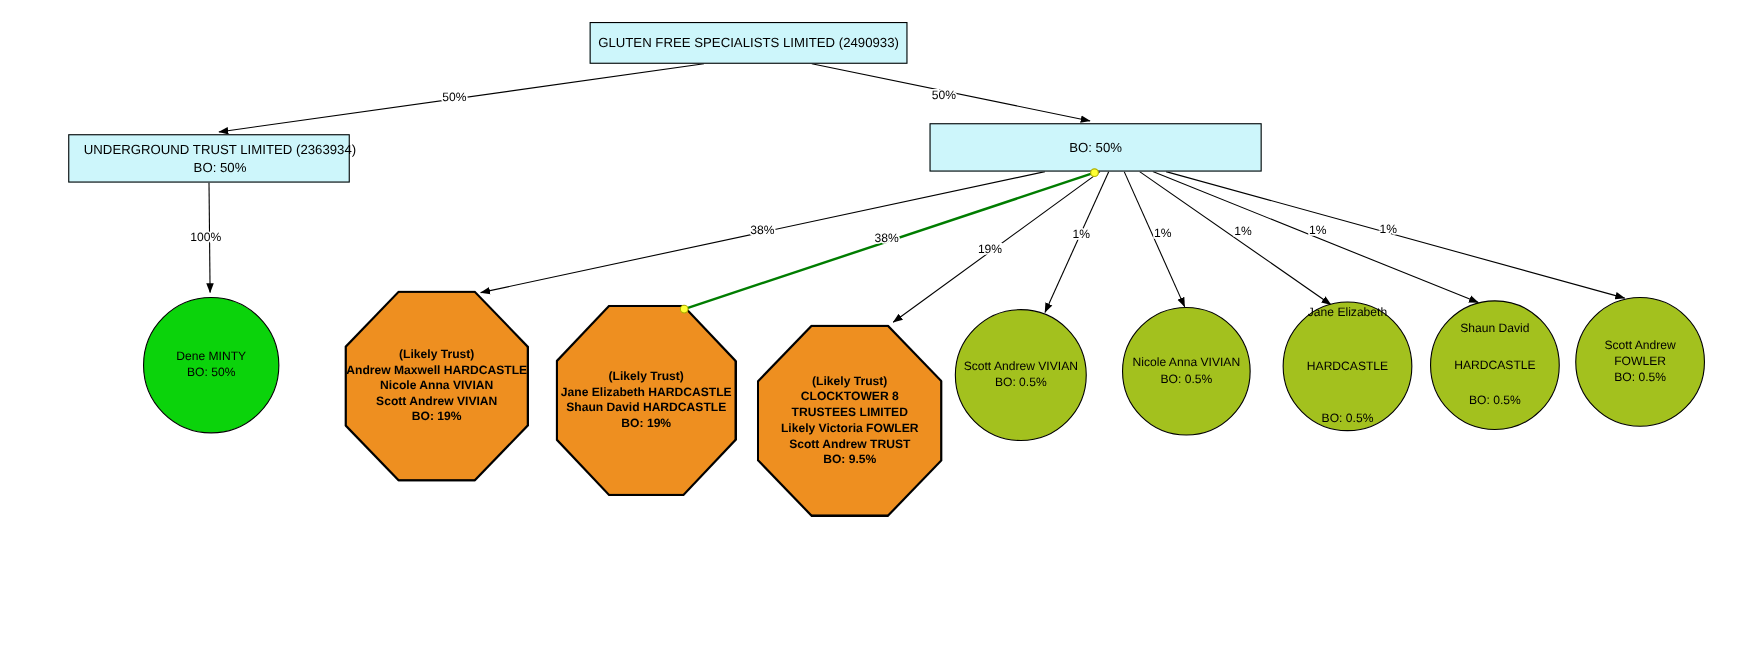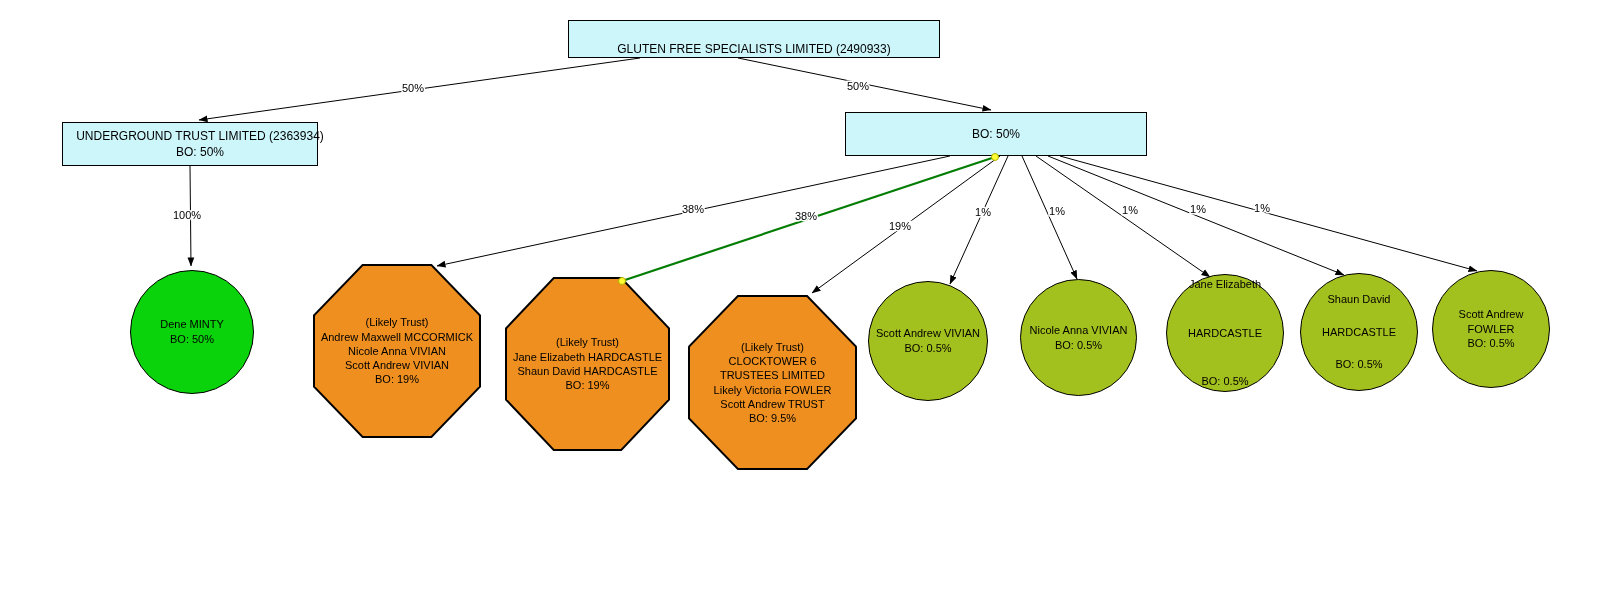--- a/index.html
+++ b/index.html
@@ -27,21 +27,21 @@
   .node-circle.green { background: var(--person-green, #0bd30b); }
   .node-circle.olive { background: var(--person-olive, #a3c11e); }
 
   .oct { position:absolute; z-index:3; }
   .oct-border, .oct-fill {
     clip-path: polygon(29.3% 0%, 70.7% 0%, 100% 29.3%, 100% 70.7%, 70.7% 100%, 29.3% 100%, 0% 70.7%, 0% 29.3%);
   }
   .oct-border { position:absolute; inset:0; background:#000; }
   .oct-fill { position:absolute; inset:2px; background: var(--trust-orange, #ee8f20); }
   .oct-text { position:absolute; inset:0; display:flex; flex-direction:column; align-items:center;
-              justify-content:center; text-align:center; font-size:11px; line-height:1.3; }
+              justify-content:center; text-align:center; font-size:11px; line-height:1.3;font-weight:bold; }
 </style>
 </head>
 <body>
 
 <div class="canvas">
 
   <svg class="edges-layer" width="1600" height="600" viewBox="0 0 1600 600">
     <defs>
       <marker id="arrow" viewBox="0 0 10 10" refX="9.5" refY="5" markerWidth="9" markerHeight="9" orient="auto">
         <path d="M 0 1.2 L 10 5 L 0 8.8 z" class="arrowhead"></path>
@@ -66,39 +66,39 @@
     <text class="edge-label" x="693" y="213">38%</text>
     <text class="edge-label" x="806" y="220">38%</text>
     <text class="edge-label" x="900" y="230">19%</text>
     <text class="edge-label" x="983" y="216">1%</text>
     <text class="edge-label" x="1057" y="215">1%</text>
     <text class="edge-label" x="1130" y="214">1%</text>
     <text class="edge-label" x="1198" y="213">1%</text>
     <text class="edge-label" x="1262" y="212">1%</text>
   </svg>
 
-  <div class="node node-rect" style="left:568px;top:20px;width:372px;height:38px;justify-content:flex-end;">
+  <div class="node node-rect" style="left:536px;top:20px;width:289px;height:38px;">
     <div class="nline">GLUTEN FREE SPECIALISTS LIMITED (2490933)</div>
   </div>
 
   <div class="node node-rect" style="left:62px;top:122px;width:256px;height:44px;padding-left:20px;">
     <div class="nline">UNDERGROUND TRUST LIMITED (2363934)</div>
     <div class="nline">BO: 50%</div>
   </div>
 
   <div class="node node-rect" style="left:845px;top:112px;width:302px;height:44px;">
     <div class="nline">BO: 50%</div>
   </div>
 
   <div class="oct" style="left:313px;top:264px;width:168px;height:174px;">
     <div class="oct-border"></div>
     <div class="oct-fill"></div>
     <div class="oct-text">
       <div class="nline">(Likely Trust)</div>
-      <div class="nline">Andrew Maxwell MCCORMICK</div>
+      <div class="nline">Andrew Maxwell HARDCASTLE</div>
       <div class="nline">Nicole Anna VIVIAN</div>
       <div class="nline">Scott Andrew VIVIAN</div>
       <div class="nline">BO: 19%</div>
     </div>
   </div>
 
   <div class="oct" style="left:505px;top:277px;width:165px;height:174px;">
     <div class="oct-border"></div>
     <div class="oct-fill"></div>
     <div class="oct-text">
@@ -107,21 +107,21 @@
       <div class="nline">Shaun David HARDCASTLE</div>
       <div class="nline">BO: 19%</div>
     </div>
   </div>
 
   <div class="oct" style="left:688px;top:295px;width:169px;height:175px;">
     <div class="oct-border"></div>
     <div class="oct-fill"></div>
     <div class="oct-text">
       <div class="nline">(Likely Trust)</div>
-      <div class="nline">CLOCKTOWER 6</div>
+      <div class="nline">CLOCKTOWER 8</div>
       <div class="nline">TRUSTEES LIMITED</div>
       <div class="nline">Likely Victoria FOWLER</div>
       <div class="nline">Scott Andrew TRUST</div>
       <div class="nline">BO: 9.5%</div>
     </div>
   </div>
 
   <div class="node node-circle green" style="left:130px;top:270px;width:124px;height:124px;">
     <div class="nline">Dene MINTY</div>
     <div class="nline">BO: 50%</div>

